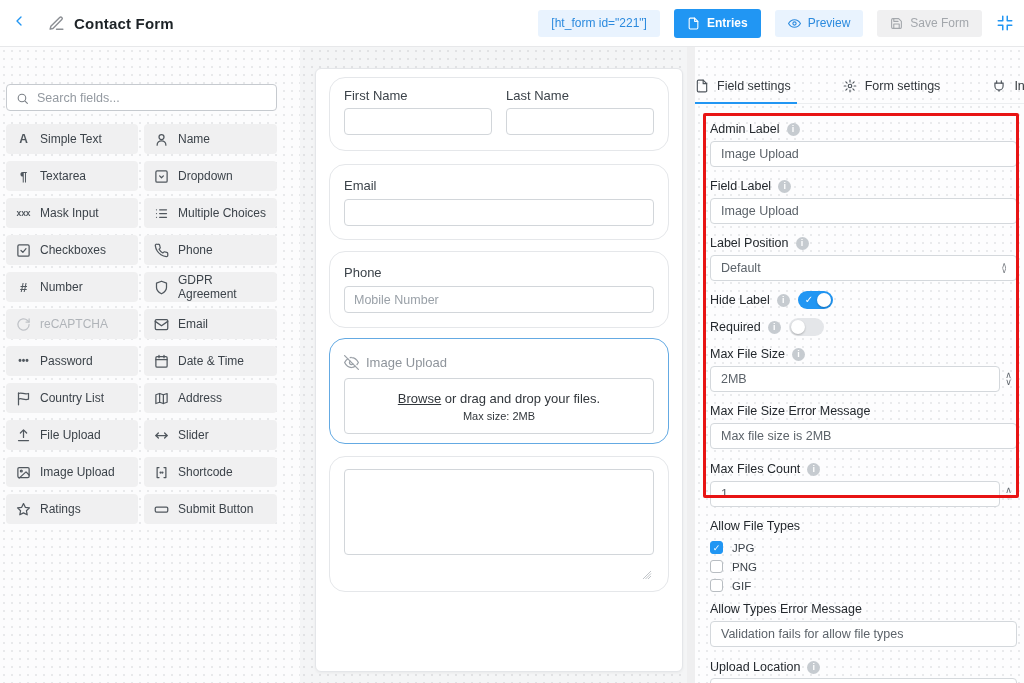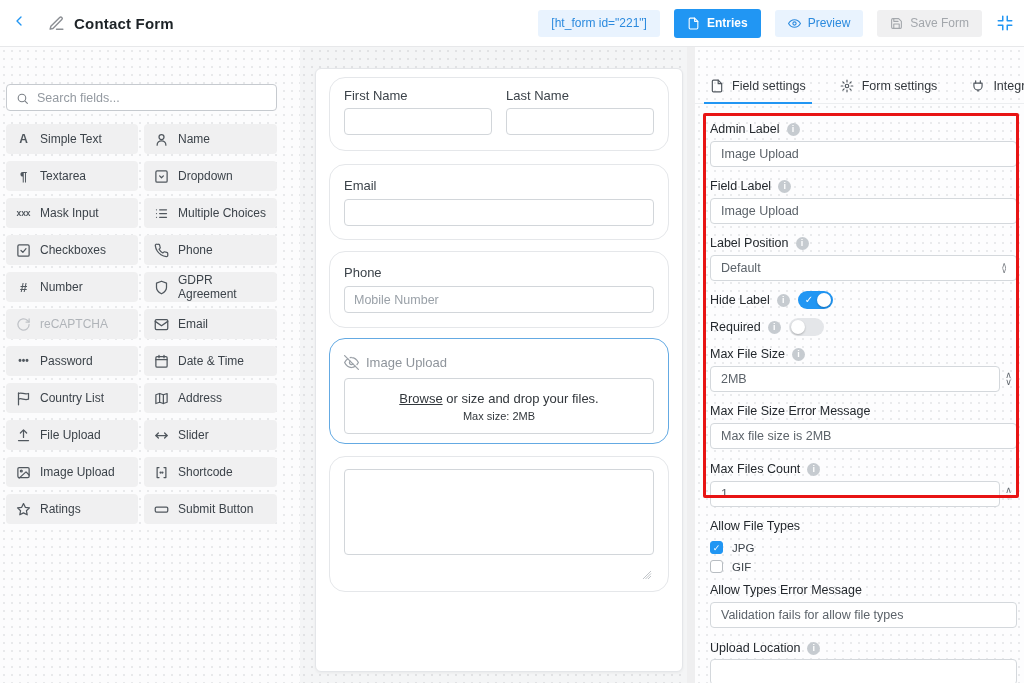--- a/index.html
+++ b/index.html
@@ -79,21 +79,21 @@
   .upload-line .browse { text-decoration:underline; cursor:pointer; }
   .upload-note { font-size:11px; color:#32373c; }
   .card-message { height:136px; padding-top:12px; }
   .card-message .flabel { display:block; margin-bottom:7px; }
   .ptextarea { width:100%; height:86px; border:1px solid #d2d6da; border-radius:4px; resize:none; outline:none;
     background:#fff; position:relative; }
   .resize-h { position:absolute; right:16px; bottom:15px; width:10px; height:10px; color:#9aa0a7; pointer-events:none; }
   .resize-h svg { width:100%; height:100%; }
 
   
-  .tabs { position:absolute; left:0; top:30px; width:100%; height:27px; display:flex; gap:34px; padding-left:15px;
+  .tabs { position:absolute; left:0; top:30px; width:100%; height:27px; display:flex; gap:52px; 
     border-bottom:1px solid #eceef0; }
   .tab { display:flex; align-items:center; gap:8px; font-size:12.5px; color:#32373c; cursor:pointer;
     position:relative; padding-bottom:9px; white-space:nowrap; }
   .tab .ic { width:14px; height:14px; color:#50575e; }
   .tab .ic svg { width:100%; height:100%; }
   .tab.active::after { content:""; position:absolute; left:-6px; right:-6px; bottom:-1px; height:2px; background:#2196f3; }
   .fields { position:relative; padding:75px 7px 0 15px; }
   .fgroup { margin-bottom:12px; }
   .fgroup.mb10 { margin-bottom:10px; } .fgroup.mb13 { margin-bottom:13px; }
   .slabel { font-size:12.5px; color:#23282d; font-weight:500; display:flex; align-items:center; gap:7px; margin-bottom:5px; }
@@ -399,21 +399,21 @@
       <div class="upload-head">
         <span class="ic"><svg viewBox="0 0 24 24" fill="none" stroke="currentColor" stroke-width="2" stroke-linecap="round" stroke-linejoin="round">
               <path d="M17.9 17.9A10 10 0 0112 20c-7 0-11-8-11-8a18 18 0 015.1-5.9"></path>
               <path d="M9.9 4.2A9 9 0 0112 4c7 0 11 8 11 8a18 18 0 01-2.2 3.2"></path>
               <path d="M9.9 9.9a3 3 0 104.2 4.2"></path>
               <path d="M1 1l22 22"></path>
             </svg></span>
         <span>Image Upload</span>
       </div>
       <div class="upload-box">
-        <div class="upload-line"><span class="browse">Browse</span><span> or size and drop your files.</span></div>
+        <div class="upload-line"><span class="browse">Browse</span><span> or drag and drop your files.</span></div>
         <div class="upload-note">Max size: 2MB</div>
       </div>
     </div>
 
     <div class="pcard card-message">
       <textarea class="ptextarea" style=""></textarea>
       <span class="resize-h"><svg viewBox="0 0 24 24" fill="none" stroke="currentColor" stroke-width="2" stroke-linecap="round" stroke-linejoin="round">
             <path d="M21 15L15 21M21 9L9 21M21 3L3 21" stroke-width="1.5"></path>
           </svg></span>
     </div>
@@ -540,20 +540,24 @@
     <div class="cbgroup">
       <div class="slabel" style="margin-bottom:7px;">
           <span>Allow File Types</span>
         </div>
       <div class="cbrow">
         <span class="cbox on">✓</span>
         <span class="cblabel">JPG</span>
       </div>
       <div class="cbrow">
         <span class="cbox"></span>
+        <span class="cblabel">PNG</span>
+      </div>
+      <div class="cbrow">
+        <span class="cbox"></span>
         <span class="cblabel">GIF</span>
       </div>
     </div>
 
     <div class="fgroup mb13">
       <div class="slabel">
           <span>Allow Types Error Message</span>
         </div>
       <input class="sinput" value="Validation fails for allow file types" style="">
     </div>

